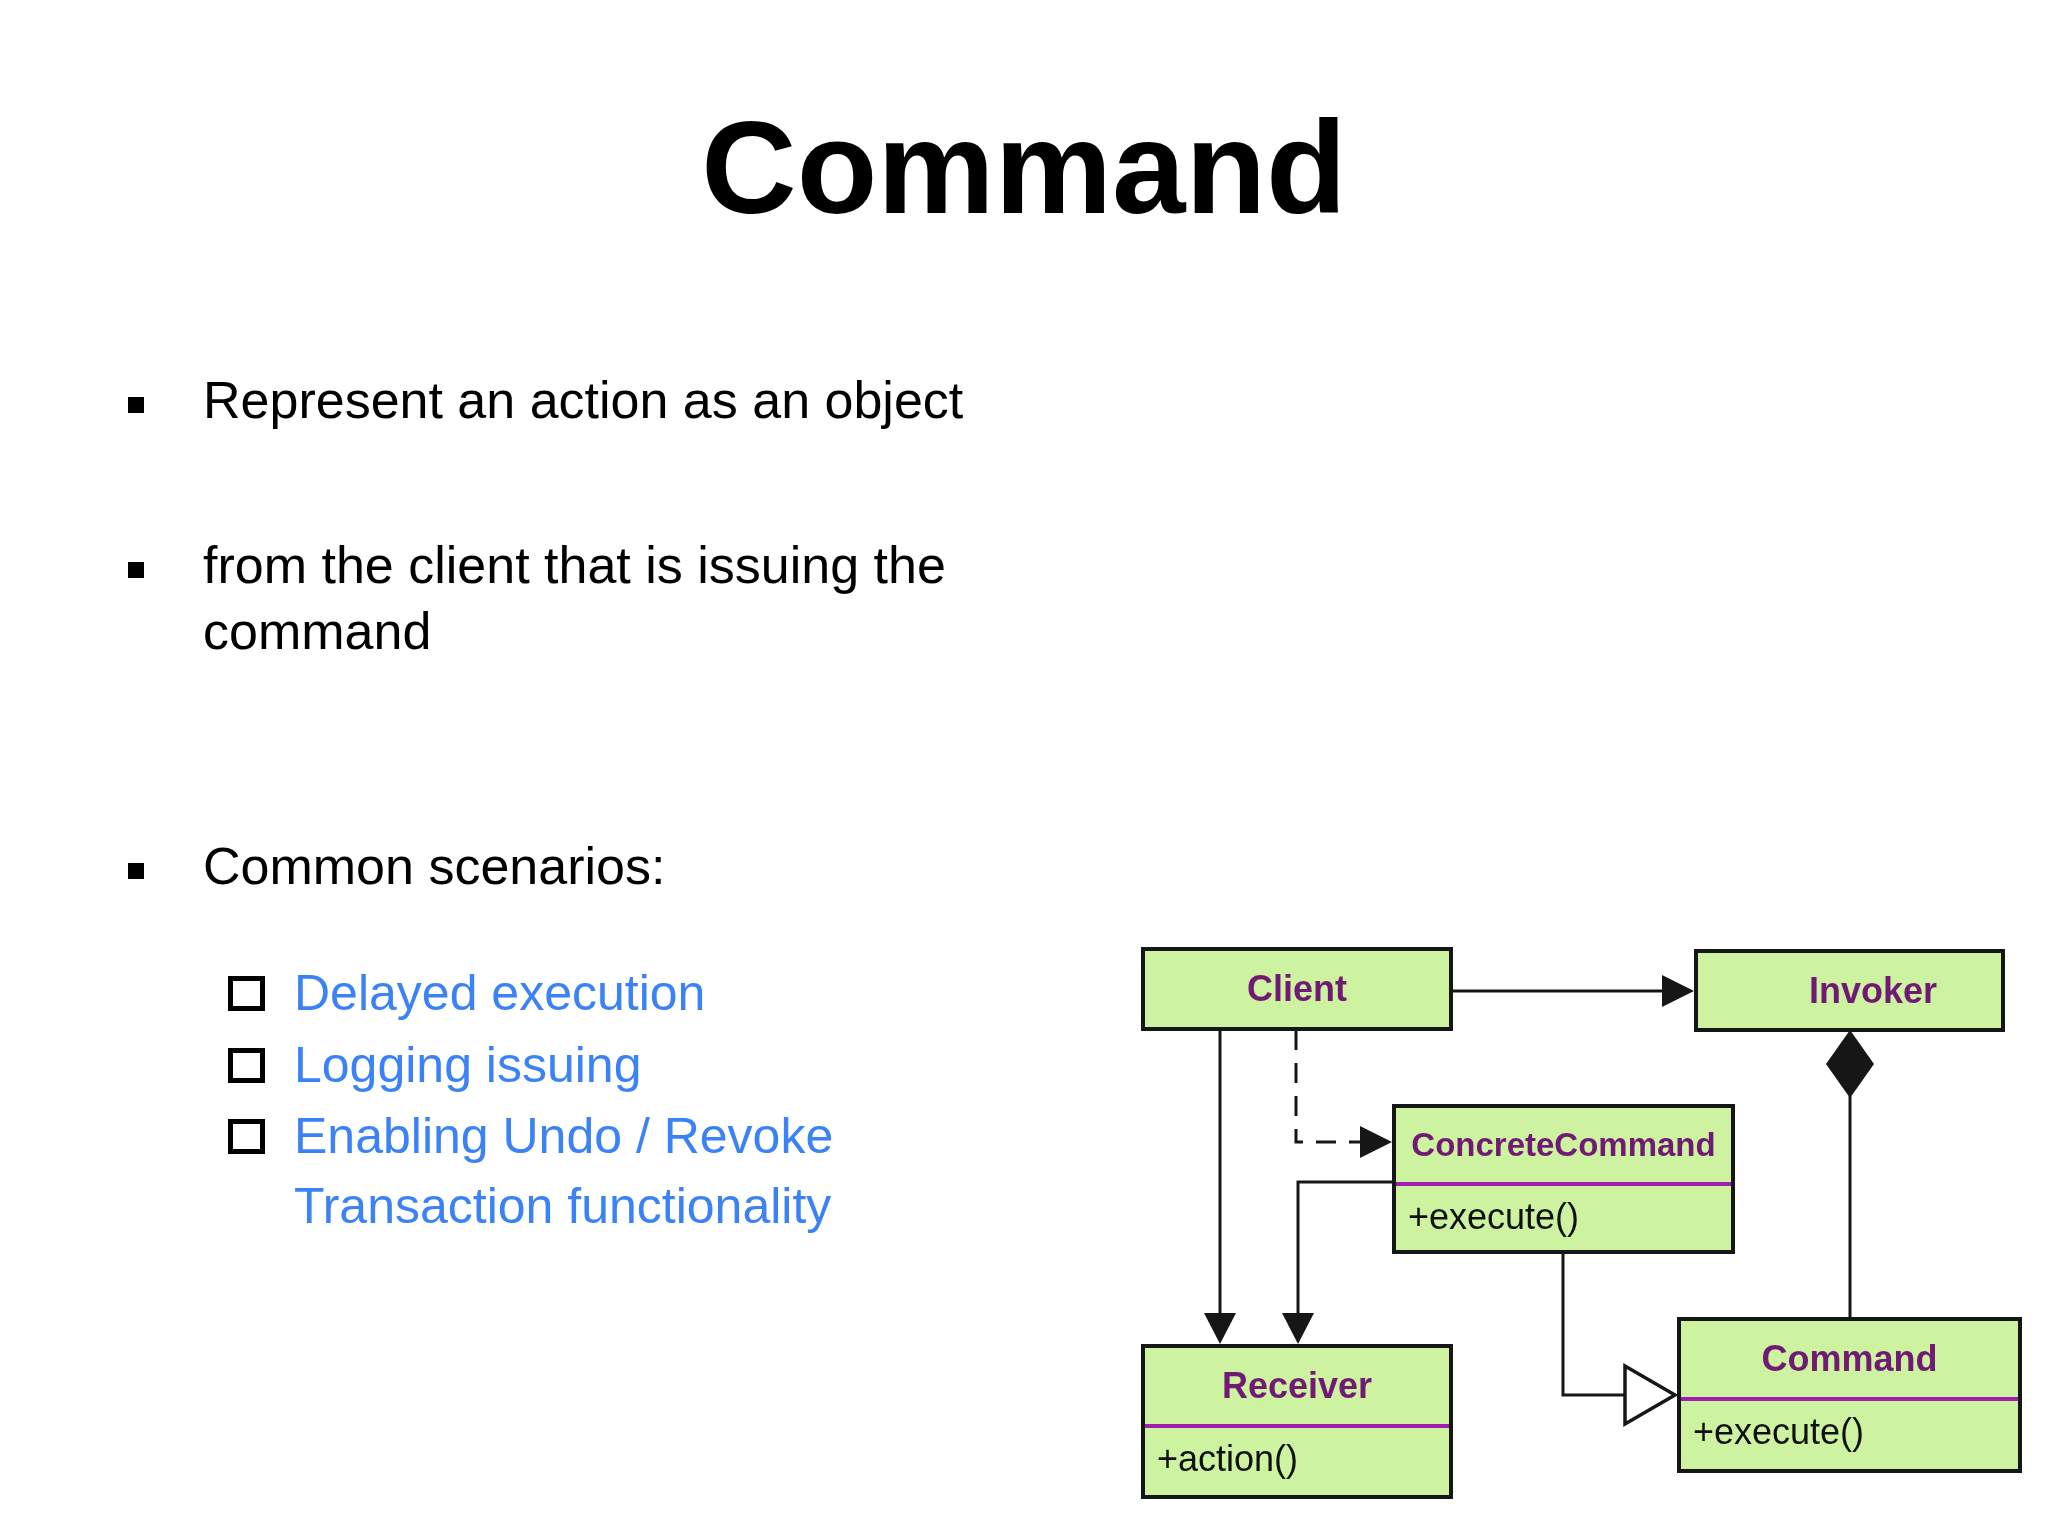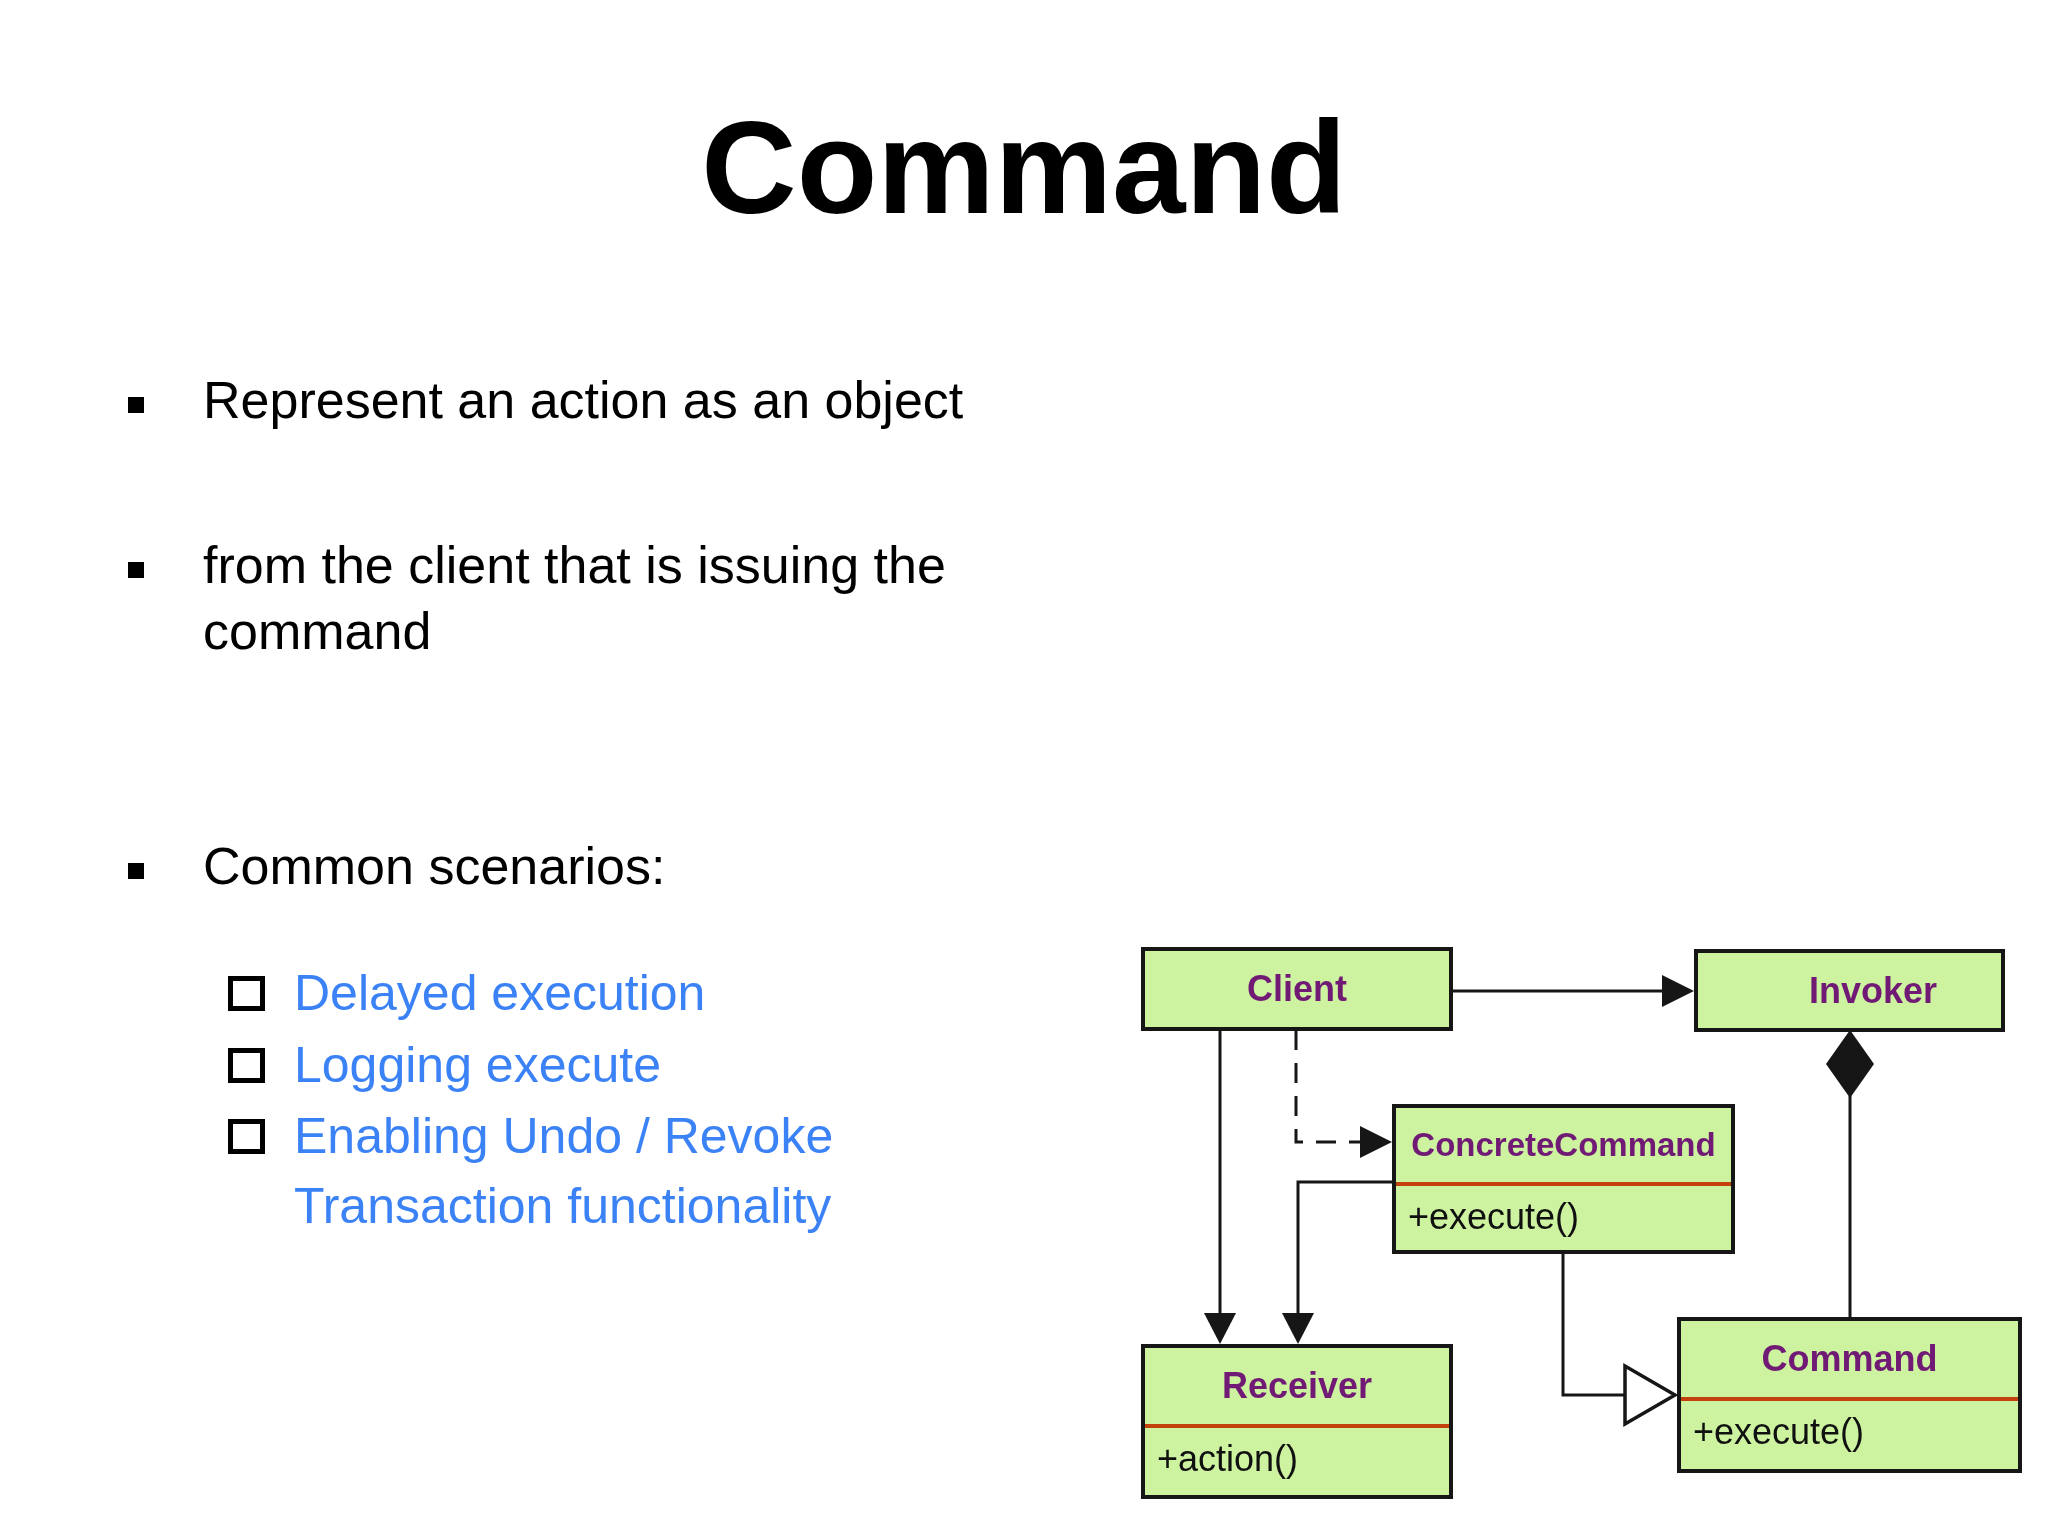--- a/index.html
+++ b/index.html
@@ -54,21 +54,21 @@
     position:absolute;
     background:#cdf3a0;
     border:4px solid #161616;
     box-sizing:border-box;
   }
   .uml-title {
     display:flex; align-items:center; justify-content:center;
     font-weight:bold; font-size:36px; color:#701a75;
   }
   .uml-methods {
-    border-top:4px solid #c2410c;
+    border-top:4px solid #a21caf;
     font-size:36px; color:#101010;
     padding:10px 0 11px 12px;
     box-sizing:border-box;
   }
   .cls-client   { left:1141px; top:947px;  width:312px; height:84px; }
   .cls-client .uml-title { height:76px; }
   .cls-invoker  { left:1694px; top:949px;  width:311px; height:83px; }
   .cls-invoker .uml-title { height:75px;padding-left:47px; }
   .cls-concrete { left:1392px; top:1104px; width:343px; height:150px; }
   .cls-concrete .uml-title { height:74px; font-size:33px; }
@@ -108,21 +108,21 @@
     <div>Common scenarios:</div>
   </div>
 
   <div class="sub-bullet sub-1">
     <span class="hollow-marker"></span>
     <div>Delayed execution</div>
   </div>
 
   <div class="sub-bullet sub-2">
     <span class="hollow-marker"></span>
-    <div>Logging execute</div>
+    <div>Logging issuing</div>
   </div>
 
   <div class="sub-bullet sub-3">
     <span class="hollow-marker"></span>
     <div>Enabling Undo / Revoke</div>
     <div>Transaction functionality</div>
   </div>
 
   <div>
 

